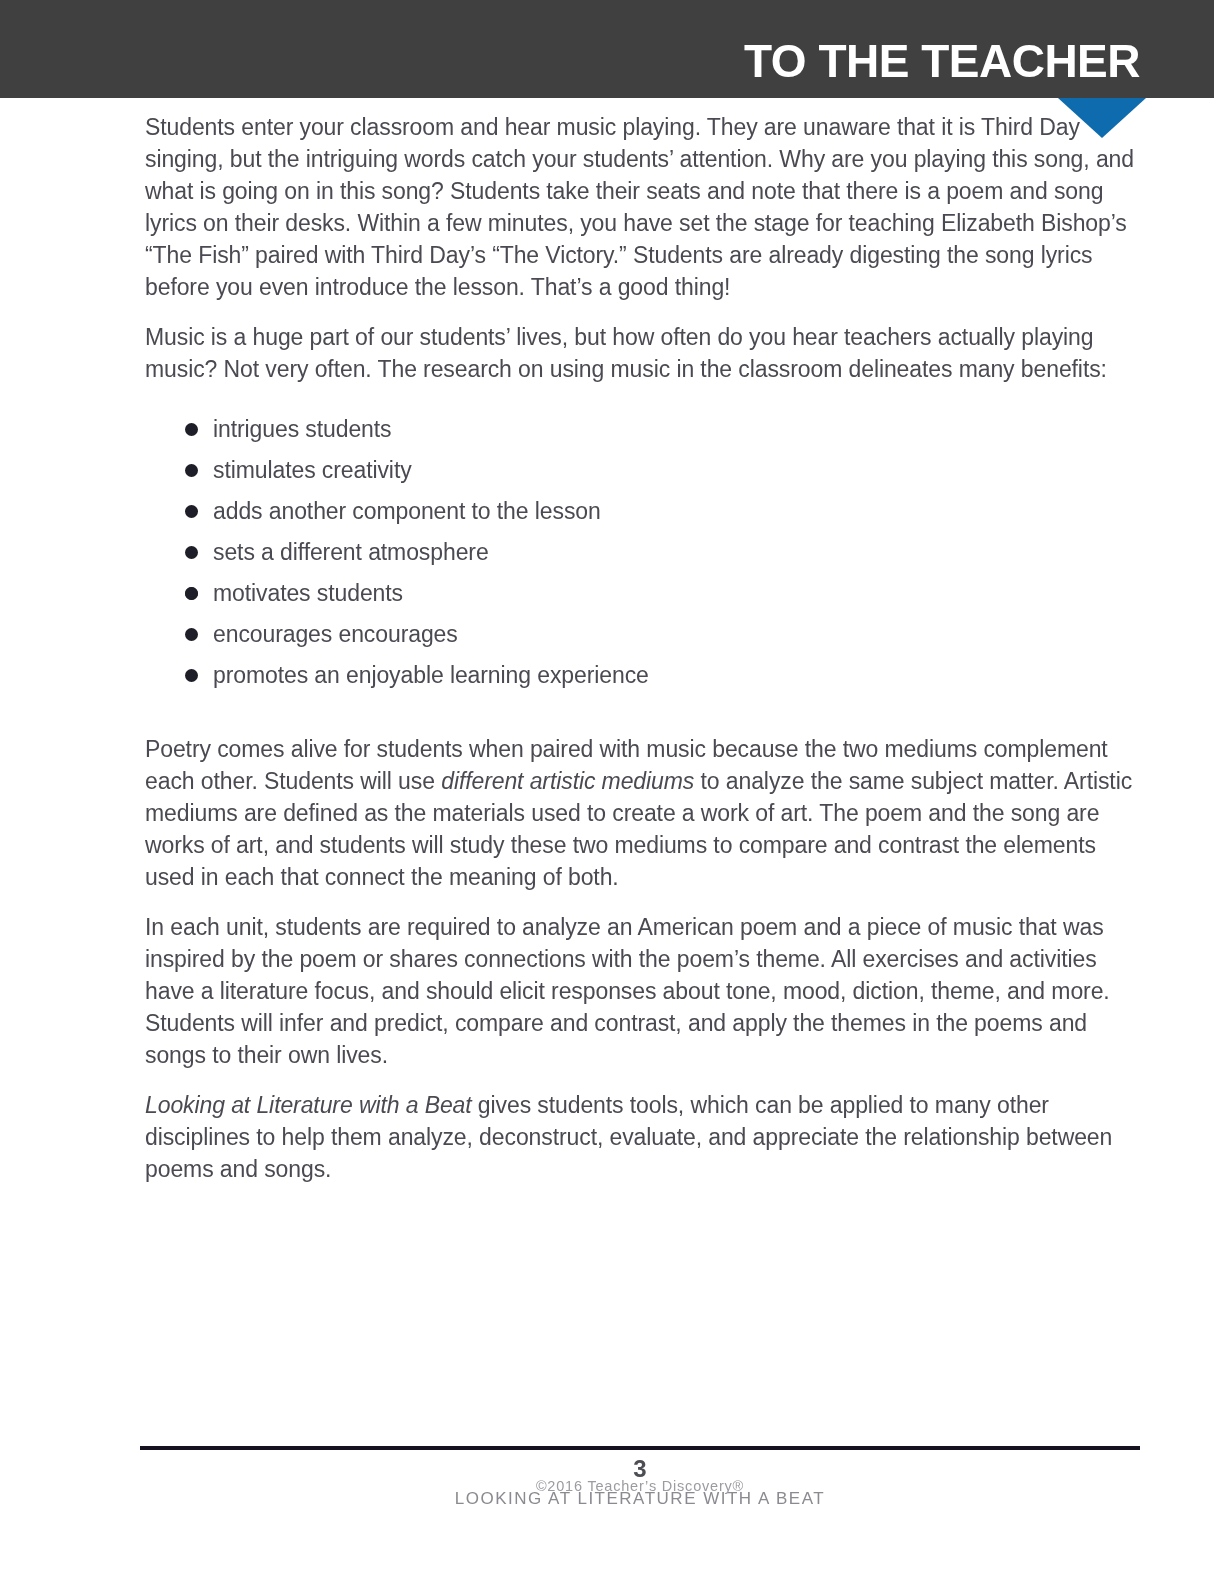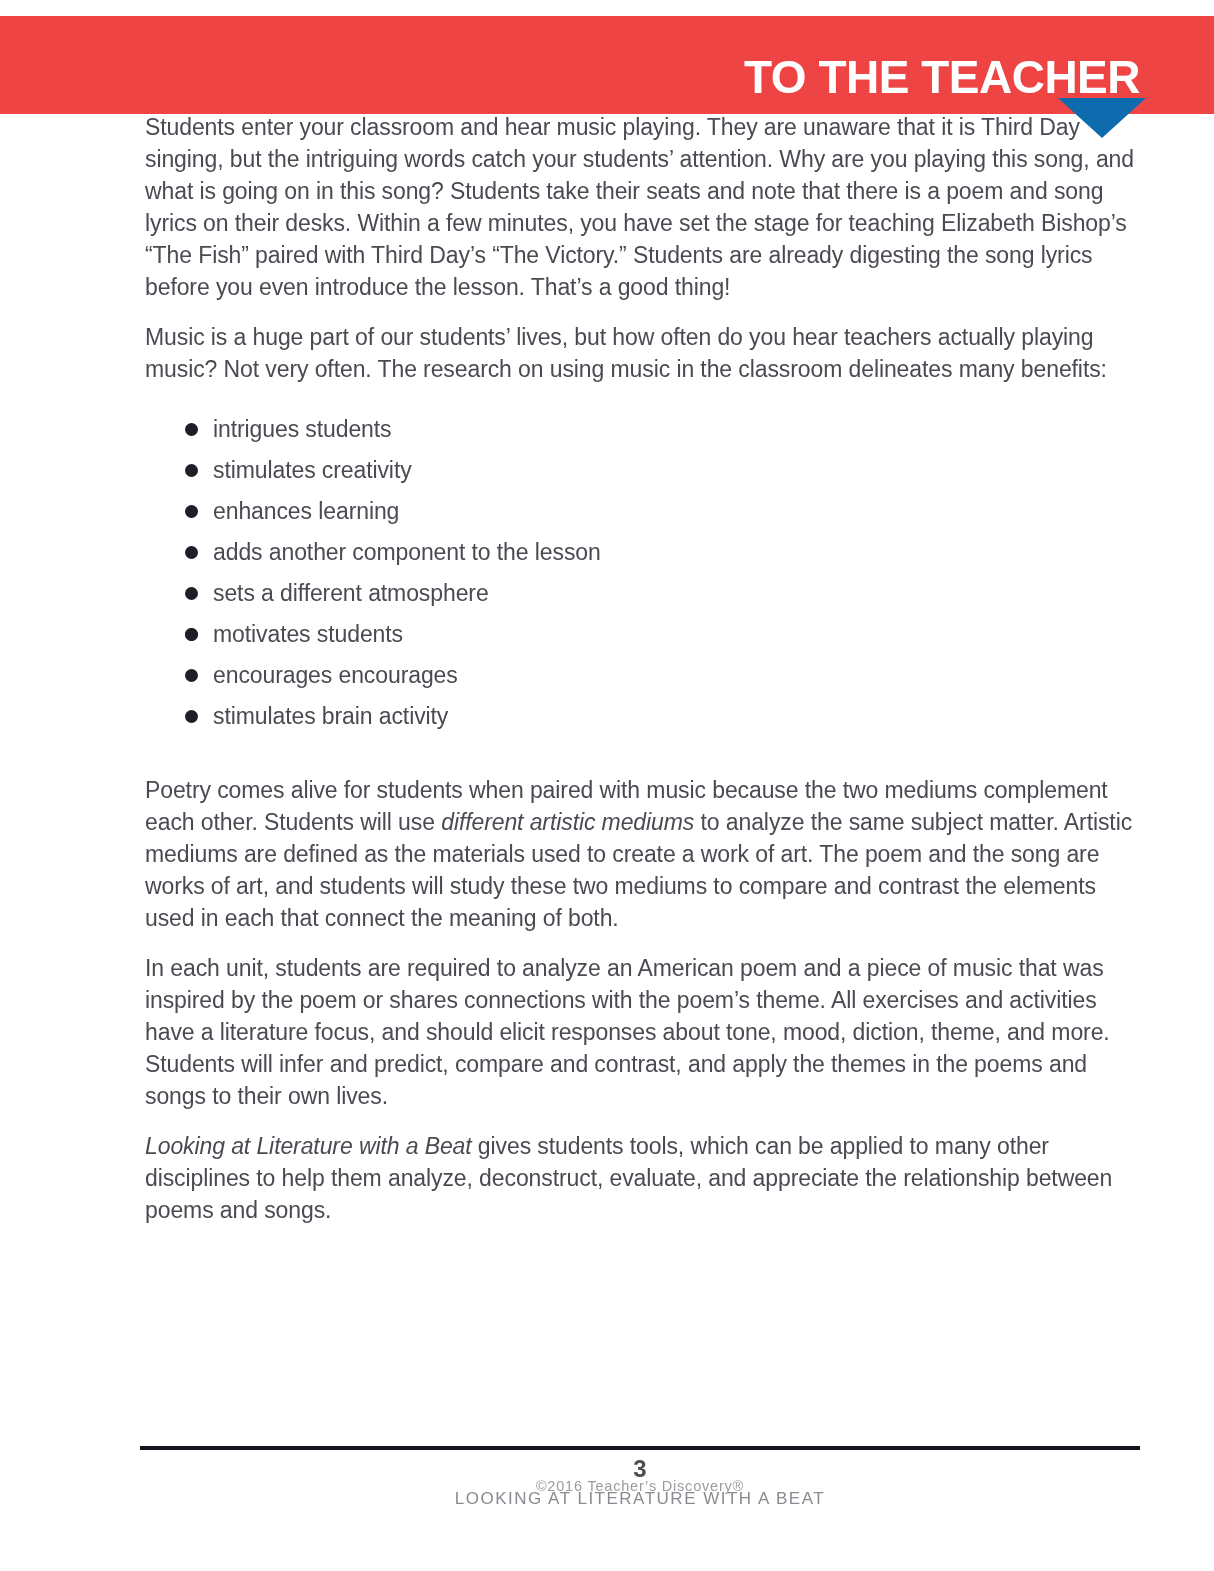--- a/index.html
+++ b/index.html
@@ -9,24 +9,24 @@
     width: 1214px;
     height: 1571px;
     background: #ffffff;
     overflow: hidden;
     font-family: "Liberation Sans", sans-serif;
   }
 
   
   .banner {
     position: absolute;
-    top: 16px; left: 0;
+    top: 0; left: 0;
     width: 1214px;
     height: 98px;
-    background: #ef4444;
+    background: #404040;
   }
   .banner-title {
     position: absolute;
     right: 74px;
     top: 38px;
     color: #ffffff;
     font-size: 46px;
     font-weight: 700;
     letter-spacing: -0.5px;
     line-height: 1;
@@ -127,27 +127,26 @@
     <div class="banner-title">TO THE TEACHER</div>
   </div>
   <div class="banner-arrow"></div>
 
   <div class="content">
       <p><span>Students enter your classroom and hear music playing. They are unaware that it is Third Day singing, but the intriguing words catch your students’ attention. Why are you playing this song, and what is going on in this song? Students take their seats and note that there is a poem and song lyrics on their desks. Within a few minutes, you have set the stage for teaching Elizabeth Bishop’s “The Fish” paired with Third Day’s “The Victory.” Students are already digesting the song lyrics before you even introduce the lesson. That’s a good thing!</span></p>
       <p><span>Music is a huge part of our students’ lives, but how often do you hear teachers actually playing music? Not very often. The research on using music in the classroom delineates many benefits:</span></p>
       <ul class="benefits">
         <li><span class="dot"></span><span>intrigues students</span></li>
         <li><span class="dot"></span><span>stimulates creativity</span></li>
-        <li><span class="dot"></span><span>enhances learning</span></li>
         <li><span class="dot"></span><span>adds another component to the lesson</span></li>
         <li><span class="dot"></span><span>sets a different atmosphere</span></li>
         <li><span class="dot"></span></li>
         <li><span class="dot"></span><span>motivates students</span></li>
         <li><span class="dot"></span><span>encourages encourages</span></li>
-        <li><span class="dot"></span><span>stimulates brain activity</span></li>
+        <li><span class="dot"></span><span>promotes an enjoyable learning experience</span></li>
       </ul>
       <p><span>Poetry comes alive for students when paired with music because the two mediums complement each other. Students will use </span><span class="it">different artistic mediums</span><span> to analyze the same subject matter. Artistic mediums are defined as the materials used to create a work of art. The poem and the song are works of art, and students will study these two mediums to compare and contrast the elements used in each that connect the meaning of both.</span></p>
       <p><span>In each unit, students are required to analyze an American poem and a piece of music that was inspired by the poem or shares connections with the poem’s theme. All exercises and activities have a literature focus, and should elicit responses about tone, mood, diction, theme, and more. Students will infer and predict, compare and contrast, and apply the themes in the poems and songs to their own lives.</span></p>
       <p><span class="it">Looking at Literature with a Beat</span><span> gives students tools, which can be applied to many other disciplines to help them analyze, deconstruct, evaluate, and appreciate the relationship between poems and songs.</span></p>
     </div>
 
   <div class="footer-rule"></div>
   <div class="footer-page-number">3</div>
   <div class="footer-book-title">LOOKING AT LITERATURE WITH A BEAT</div>
   <div class="footer-copyright">©2016 Teacher’s Discovery®</div>

